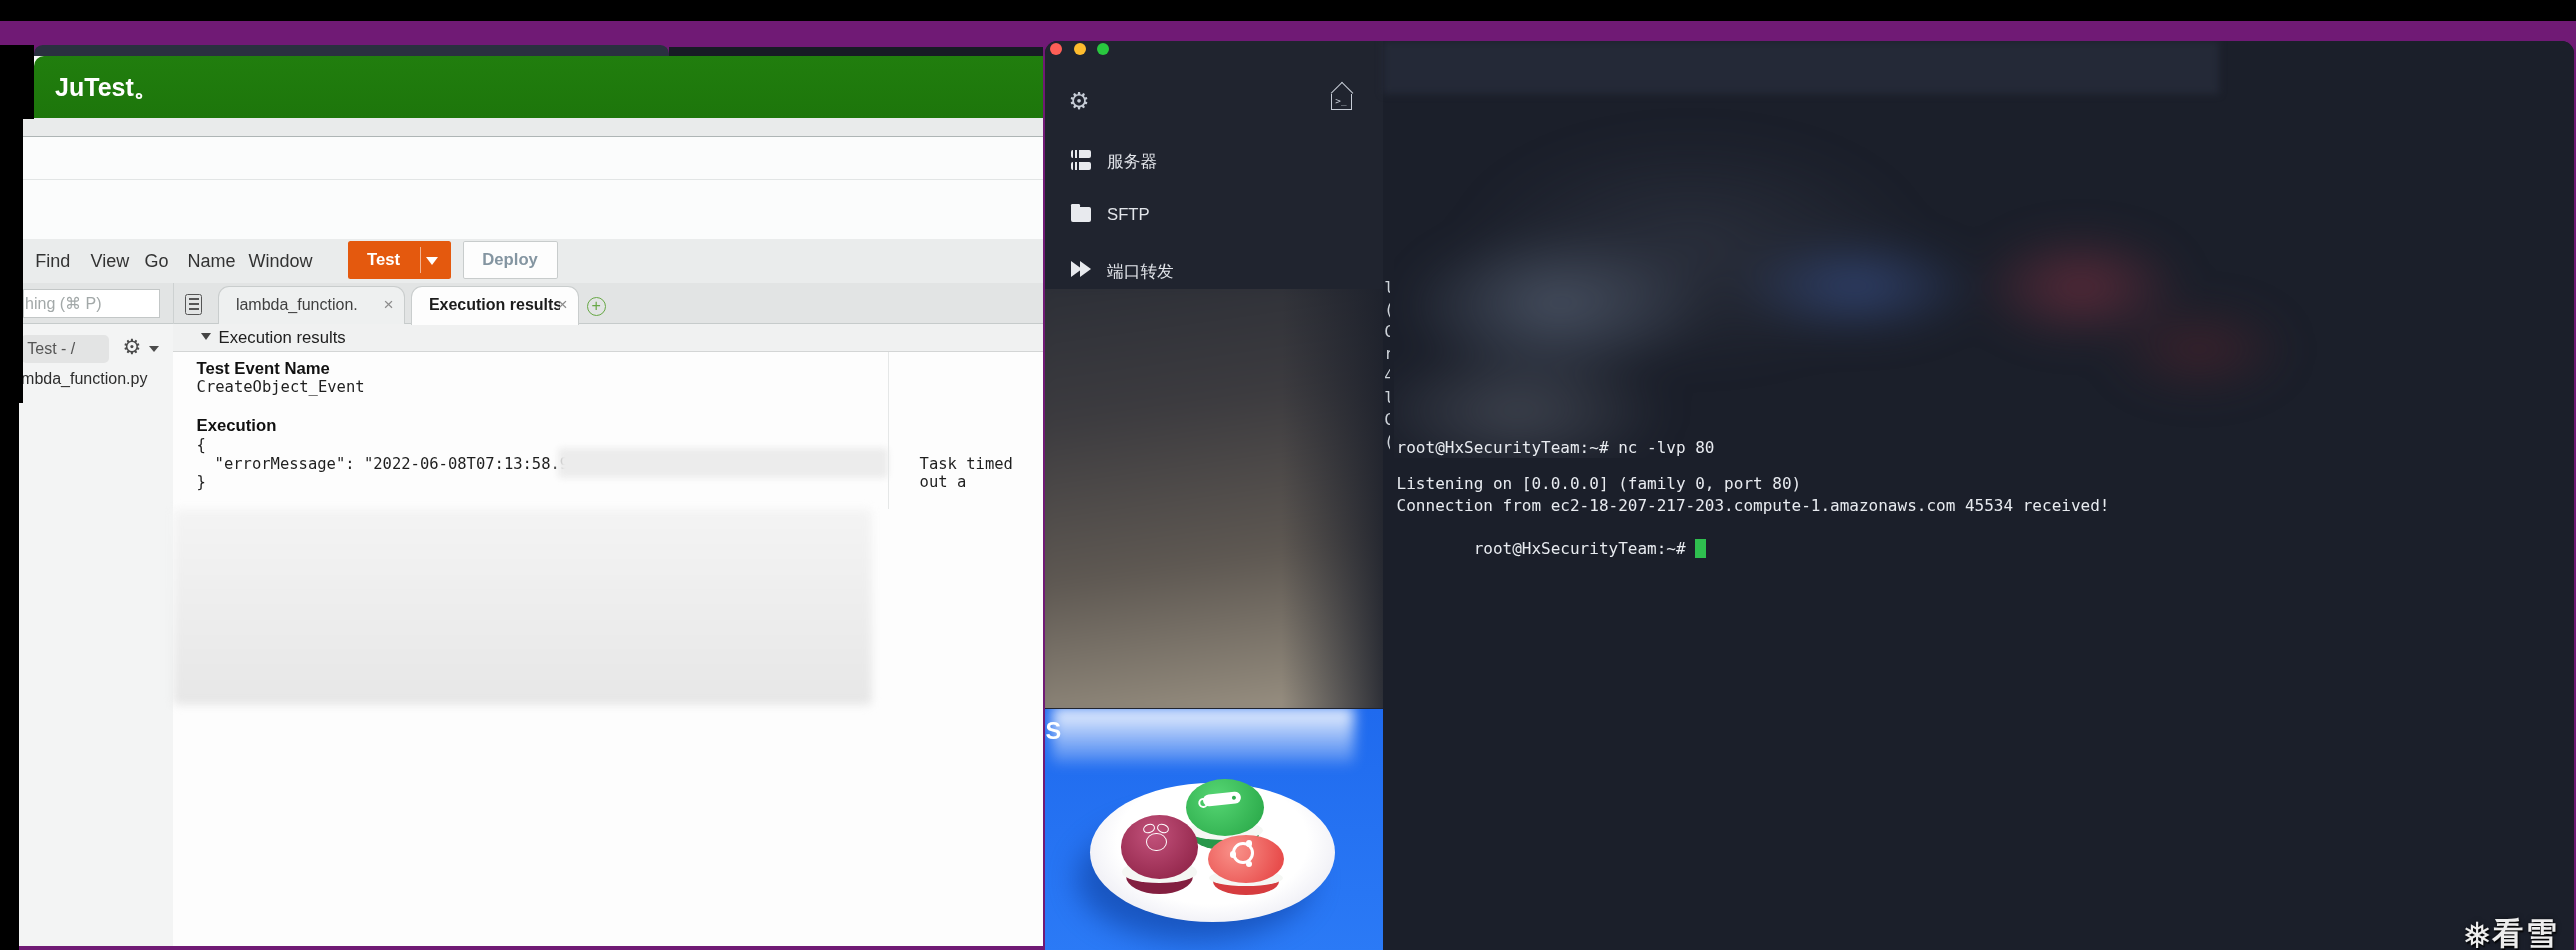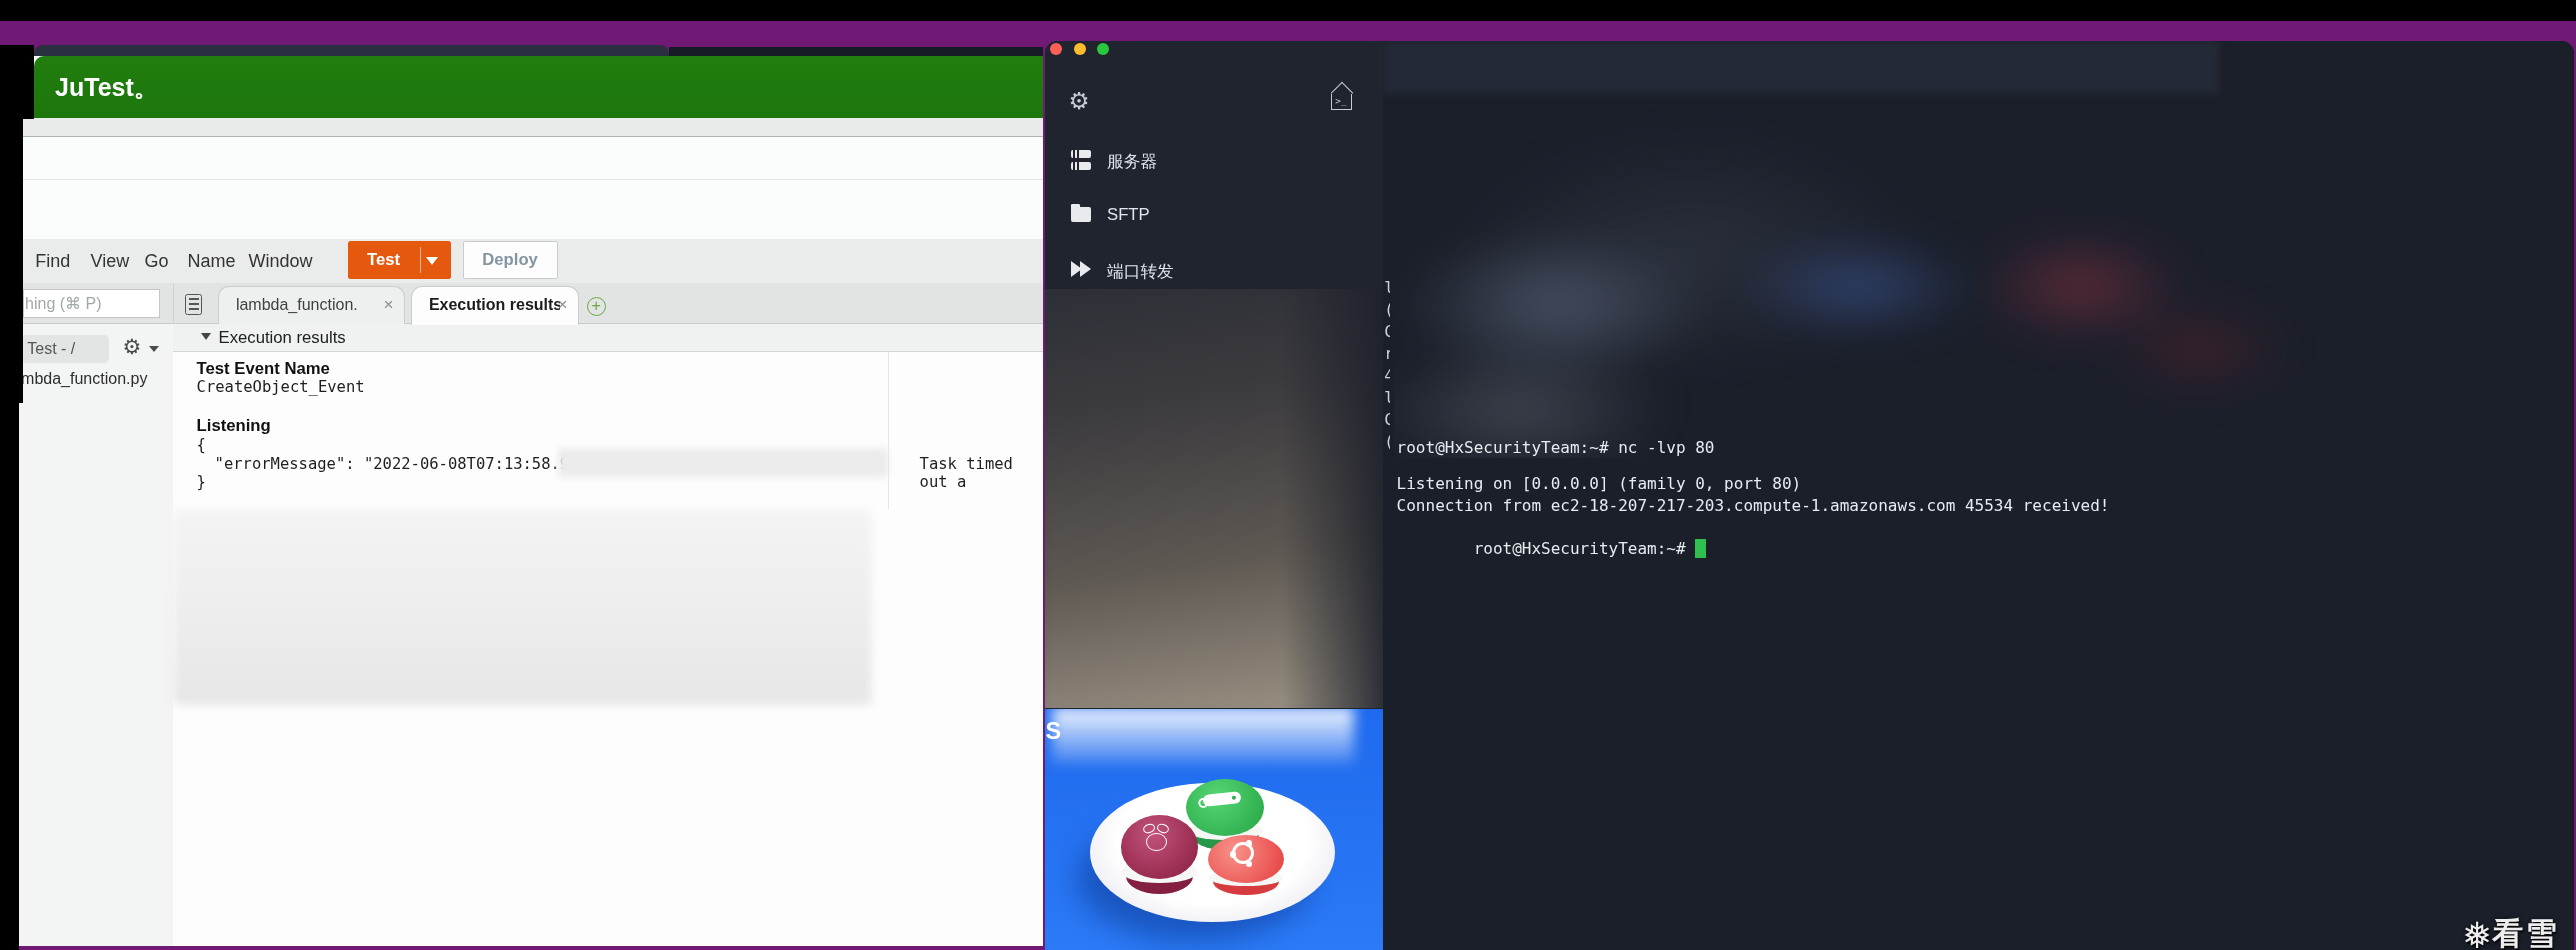--- a/index.html
+++ b/index.html
@@ -214,21 +214,21 @@
     </div>
 
     <div class="abs" id="res-header">
       <span class="tri"></span>
       <span class="htxt">Execution results</span>
     </div>
 
     <div class="abs" id="res-content">
       <div class="rc-bold" style="left:24px;top:6.8px">Test Event Name</div>
       <div class="rc-mono mono" style="left:24px;top:26px">CreateObject_Event</div>
-      <div class="rc-bold" style="left:24px;top:64px">Listening</div>
+      <div class="rc-bold" style="left:24px;top:64px">Execution</div>
       <div class="rc-mono mono" style="left:24px;top:84px">{</div>
       <div class="rc-mono mono" style="left:42px;top:103px">"errorMessage": "2022-06-08T07:13:58.914Z</div>
       <div class="rc-mono mono" style="left:24px;top:121px">}</div>
       <div class="abs" id="redact-line"></div>
       <div class="abs" id="col-divider"></div>
       <div class="rc-mono mono" style="left:747px;top:103px">Task timed out a</div>
       <div class="abs" id="redact-block"></div>
     </div>
   </div>
 

